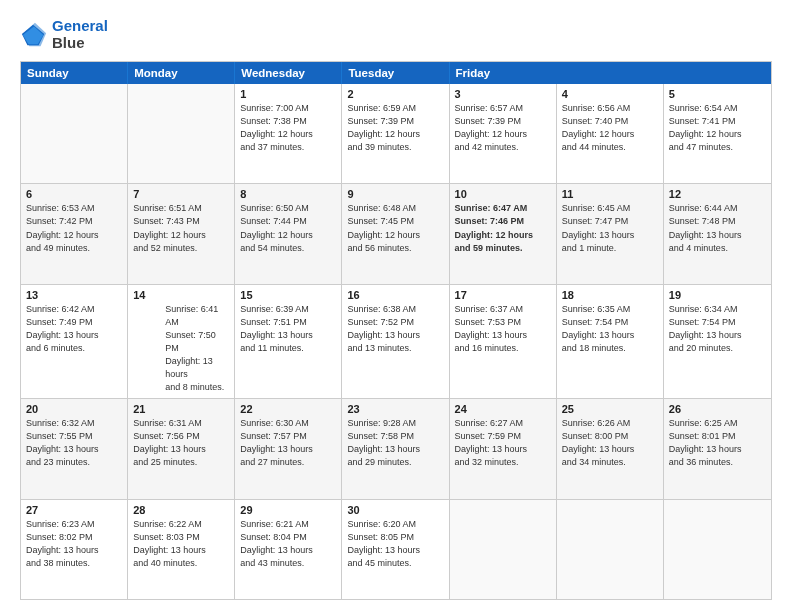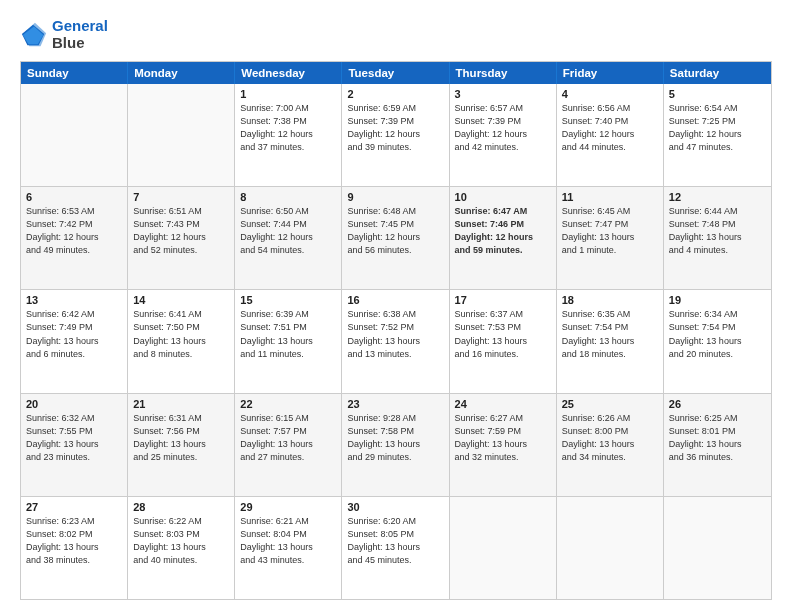--- a/index.html
+++ b/index.html
@@ -123,23 +123,21 @@
       <h2></h2>
     </div>
   </div>
 
   <div class="calendar">
     <div class="cal-header">
     <div class="cal-header-cell">Sunday</div>
         <div class="cal-header-cell">Monday</div>
         <div class="cal-header-cell">Wednesday</div>
         <div class="cal-header-cell">Tuesday</div>
-        <div class="cal-header-cell">Thursday</div>
         <div class="cal-header-cell">Friday</div>
-        <div class="cal-header-cell">Saturday</div>
       </div>
     <div class="cal-body">
     <div class="cal-row">
           <div class="cal-cell empty"></div>
           <div class="cal-cell empty"></div>
           <div class="cal-cell">
             <div class="day-num">1</div>
             <div class="day-info" style="white-space: pre-line;">Sunrise: 7:00 AM
 Sunset: 7:38 PM
 Daylight: 12 hours
@@ -162,21 +160,21 @@
           <div class="cal-cell">
             <div class="day-num">4</div>
             <div class="day-info" style="white-space: pre-line;">Sunrise: 6:56 AM
 Sunset: 7:40 PM
 Daylight: 12 hours
 and 44 minutes.</div>
           </div>
           <div class="cal-cell">
             <div class="day-num">5</div>
             <div class="day-info" style="white-space: pre-line;">Sunrise: 6:54 AM
-Sunset: 7:25 PM
+Sunset: 7:41 PM
 Daylight: 12 hours
 and 47 minutes.</div>
           </div>
         </div>
         <div class="cal-row alt-row">
           <div class="cal-cell">
             <div class="day-num">6</div>
             <div class="day-info" style="white-space: pre-line;">Sunrise: 6:53 AM
 Sunset: 7:42 PM
 Daylight: 12 hours
@@ -228,21 +226,21 @@
         <div class="cal-row">
           <div class="cal-cell">
             <div class="day-num">13</div>
             <div class="day-info" style="white-space: pre-line;">Sunrise: 6:42 AM
 Sunset: 7:49 PM
 Daylight: 13 hours
 and 6 minutes.</div>
           </div>
           <div class="cal-cell">
             <div class="day-num">14</div>
-            <div class="day-info" style="white-space: pre-line;">Sunrise: 6:41 AM
+            <div class="day-info" style="white-space: pre-line; margin-left: 32px;">Sunrise: 6:41 AM
 Sunset: 7:50 PM
 Daylight: 13 hours
 and 8 minutes.</div>
           </div>
           <div class="cal-cell">
             <div class="day-num">15</div>
             <div class="day-info" style="white-space: pre-line;">Sunrise: 6:39 AM
 Sunset: 7:51 PM
 Daylight: 13 hours
 and 11 minutes.</div>
@@ -286,21 +284,21 @@
           </div>
           <div class="cal-cell">
             <div class="day-num">21</div>
             <div class="day-info" style="white-space: pre-line;">Sunrise: 6:31 AM
 Sunset: 7:56 PM
 Daylight: 13 hours
 and 25 minutes.</div>
           </div>
           <div class="cal-cell">
             <div class="day-num">22</div>
-            <div class="day-info" style="white-space: pre-line;">Sunrise: 6:15 AM
+            <div class="day-info" style="white-space: pre-line;">Sunrise: 6:30 AM
 Sunset: 7:57 PM
 Daylight: 13 hours
 and 27 minutes.</div>
           </div>
           <div class="cal-cell">
             <div class="day-num">23</div>
             <div class="day-info" style="white-space: pre-line;">Sunrise: 9:28 AM
 Sunset: 7:58 PM
 Daylight: 13 hours
 and 29 minutes.</div>

